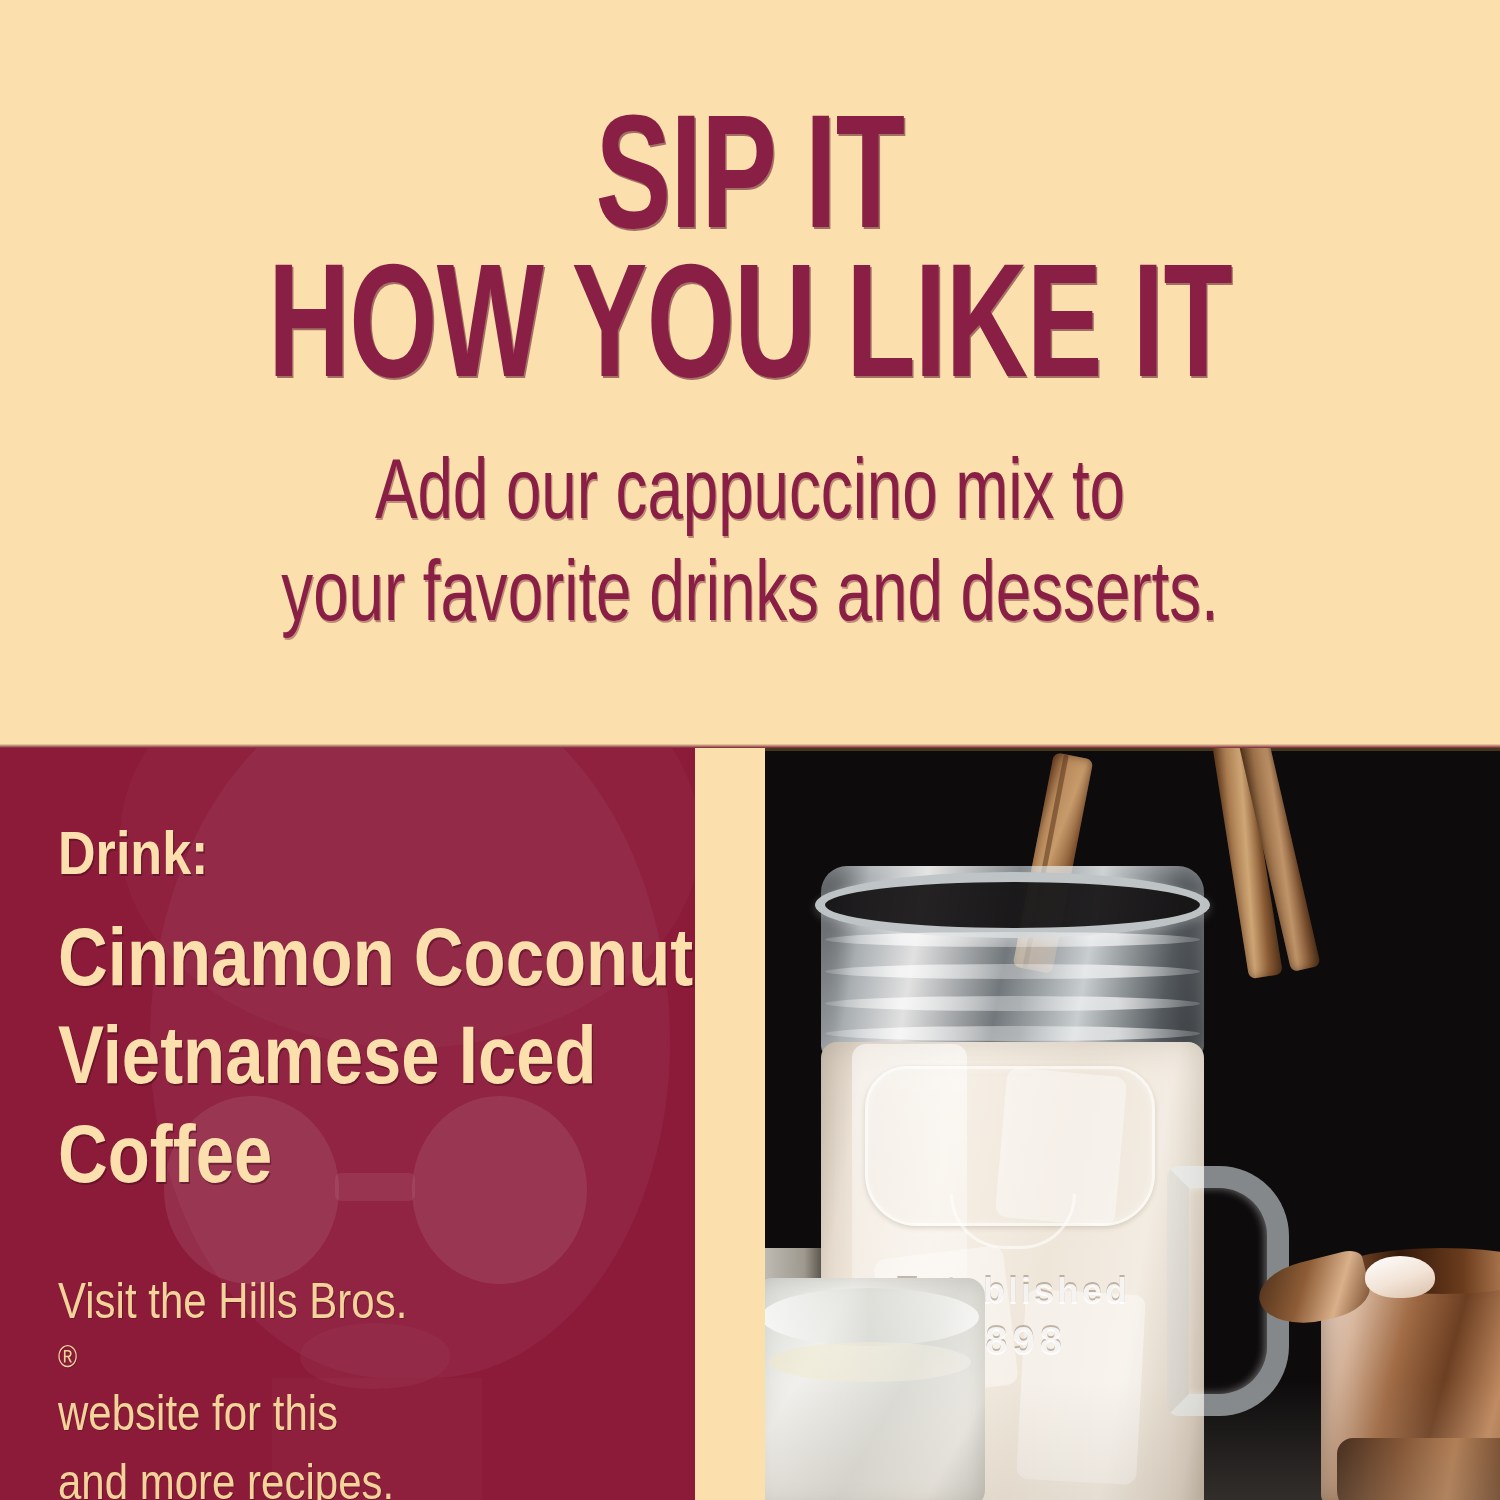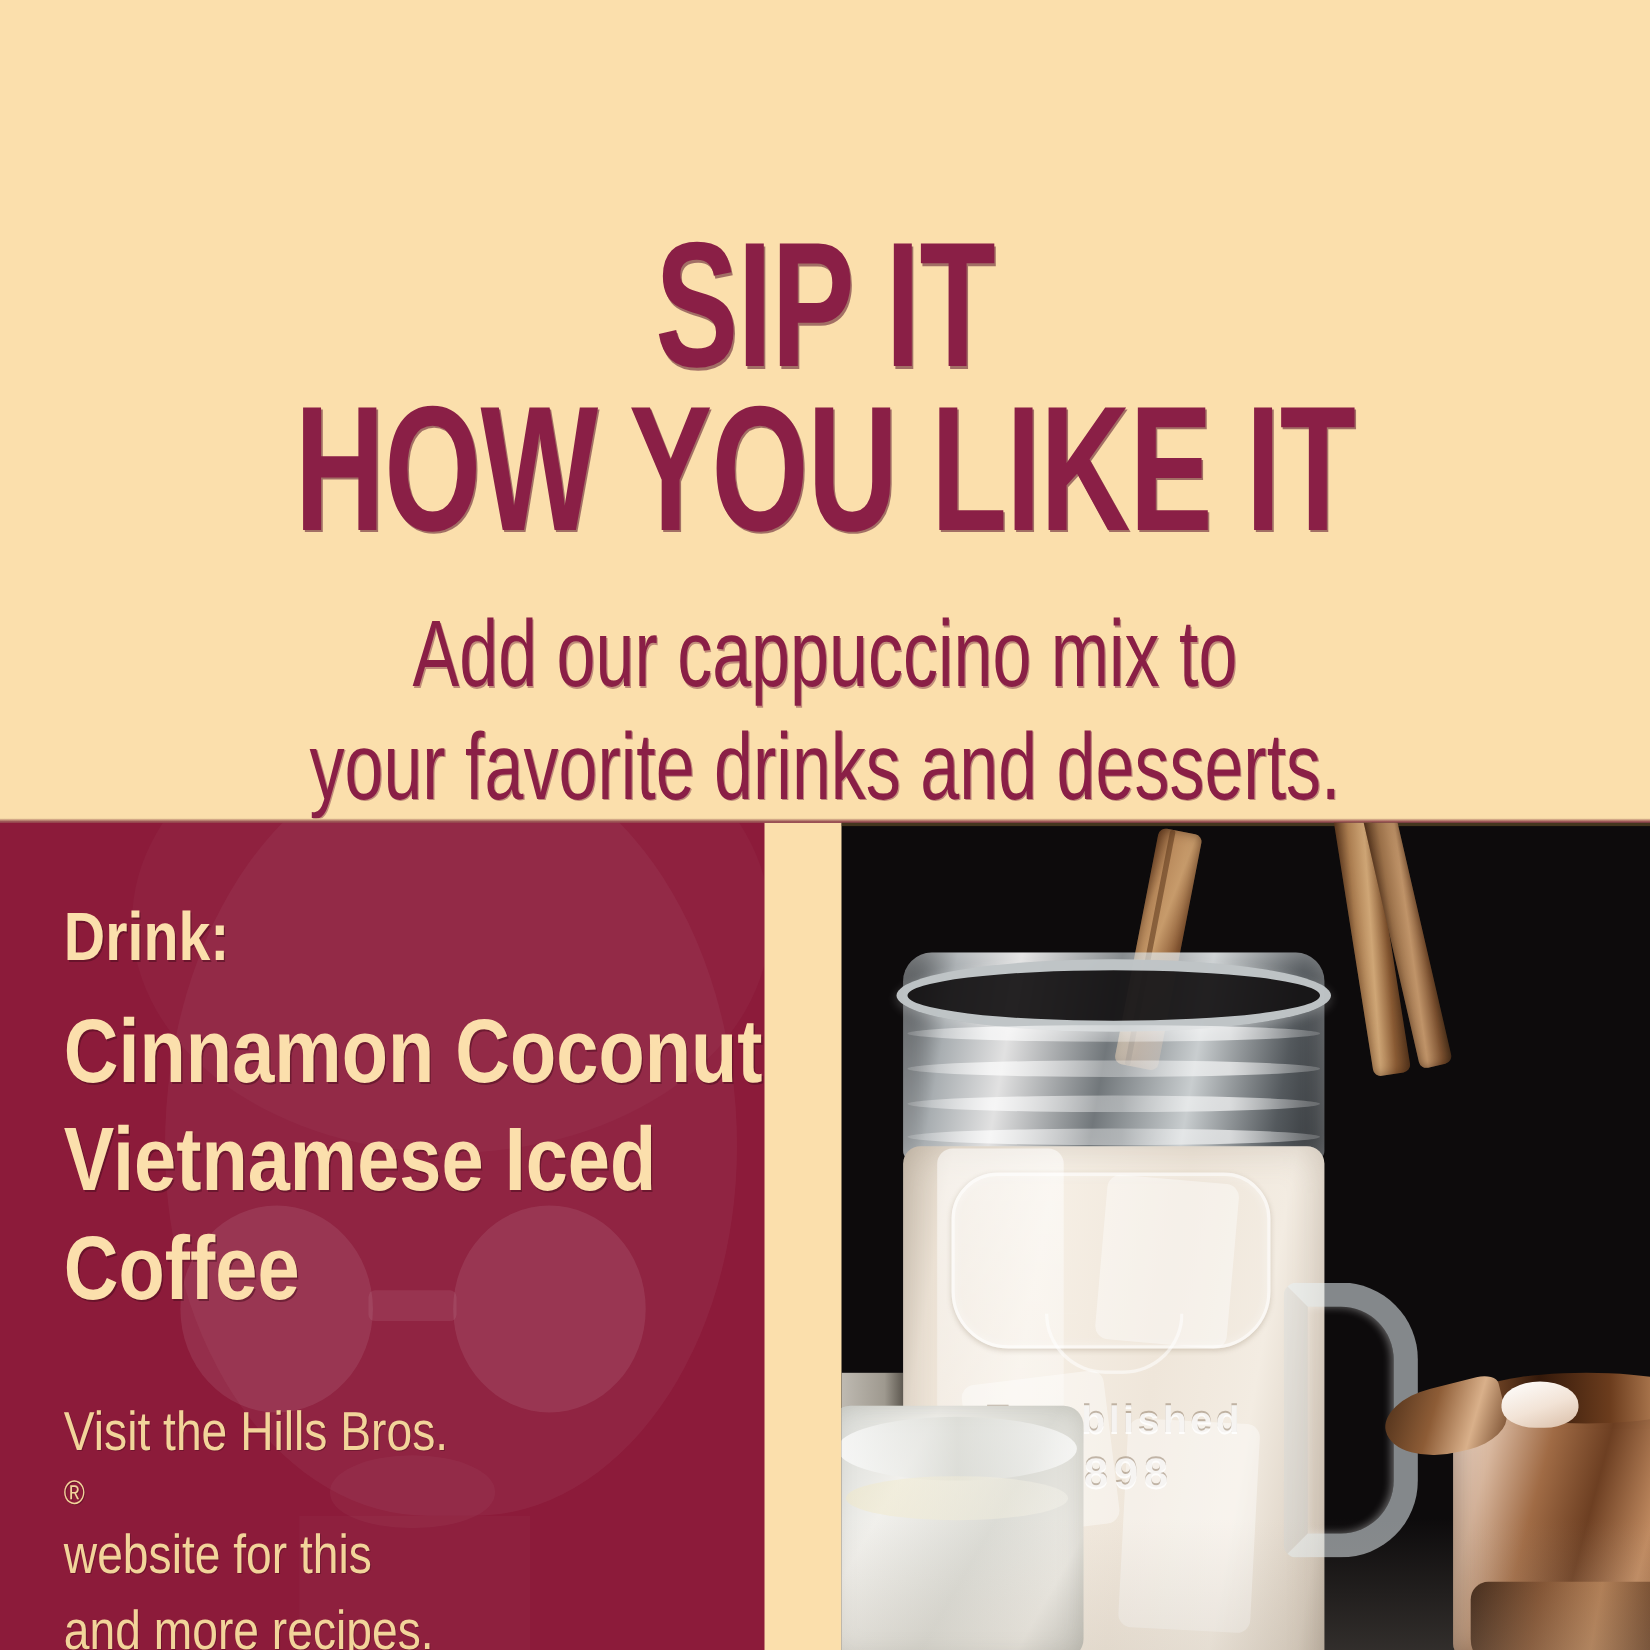--- a/index.html
+++ b/index.html
@@ -13,21 +13,21 @@
     font-family:"Liberation Sans", sans-serif;
     background:#fbdfac;
   }
 
   
   .top-panel {
     position:absolute; left:0; top:0;
     width:1500px; height:748px;
     background:#fbdfac;
     display:flex; flex-direction:column;
-    align-items:center; justify-content:flex-end;
+    align-items:center; justify-content:flex-start;
   }
   .top-panel::after{
     content:""; position:absolute; left:0; bottom:0;
     width:100%; height:4px;
     background:linear-gradient(to bottom,#f0d5a2 0%,#7a2238 100%);
   }
 
   .headline {
     width:100%;
     text-align:center;

